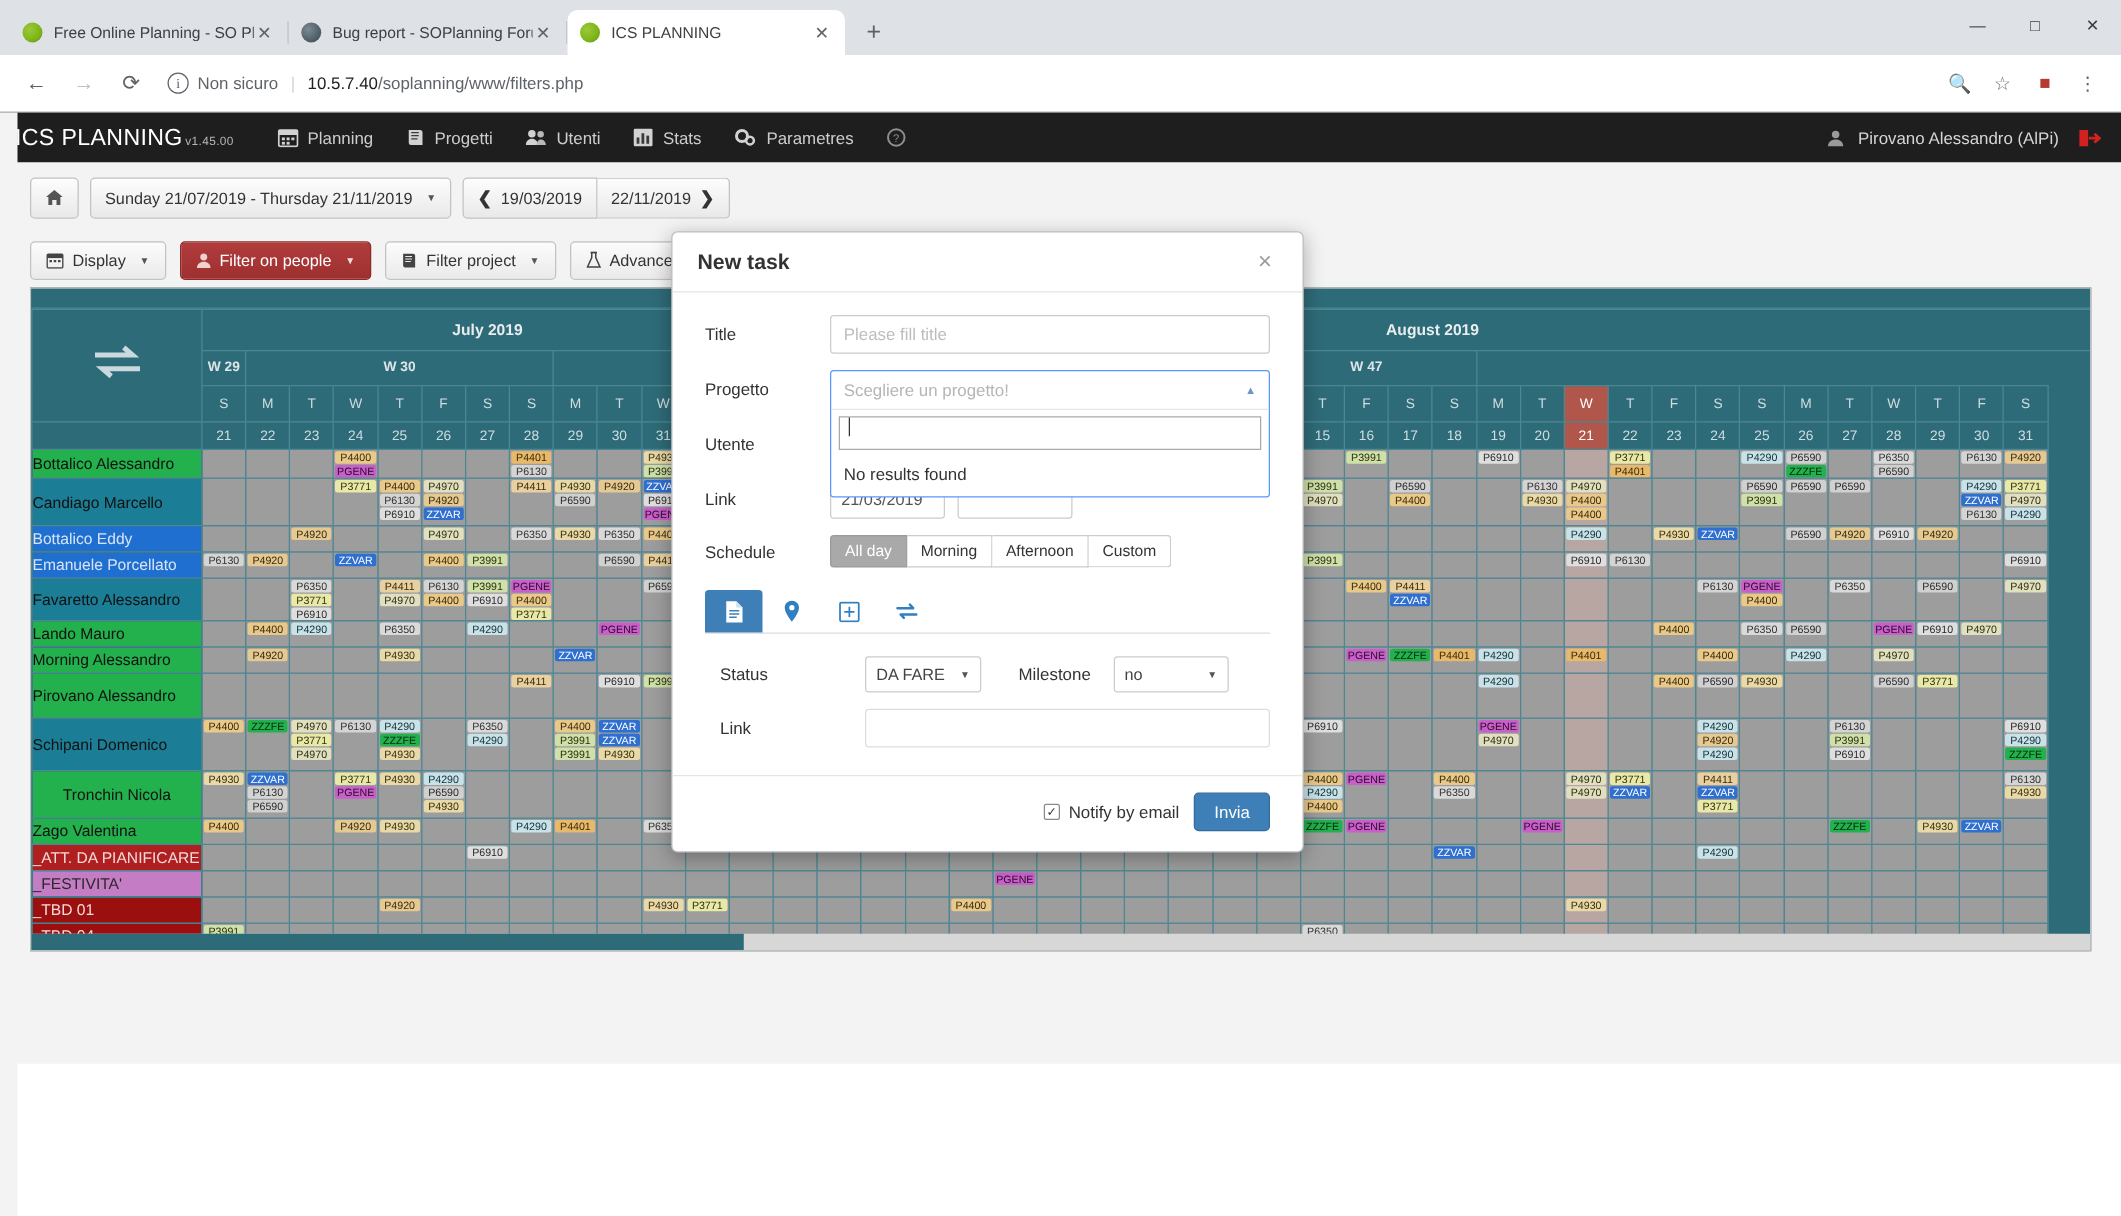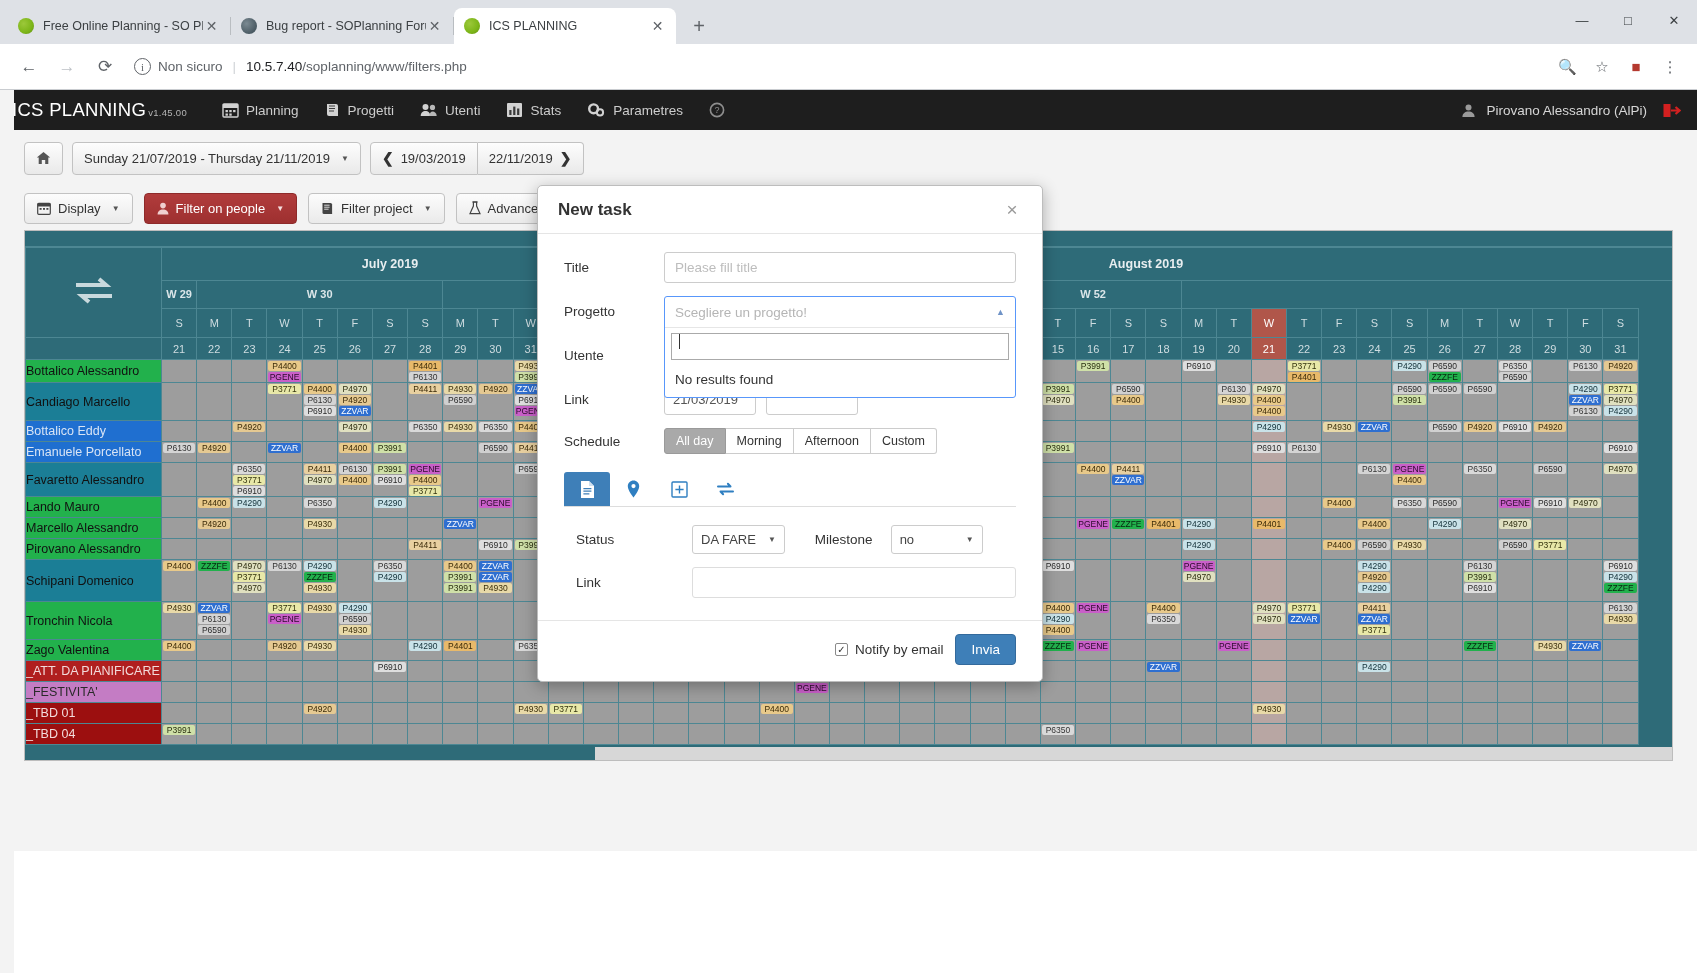--- a/index.html
+++ b/index.html
@@ -442,21 +442,21 @@
                 </svg></td>
               <td class="month-cell" colspan="13">July 2019</td>
               <td class="month-cell" colspan="30">August 2019</td>
             </tr>
             <tr>
               <td class="week-cell" colspan="1">W 29</td>
               <td class="week-cell" colspan="7">W 30</td>
               <td class="week-cell" colspan="5"></td>
               <td class="week-cell" colspan="4">33</td>
               <td class="week-cell" colspan="7">W 34</td>
-              <td class="week-cell" colspan="5">W 52</td>
+              <td class="week-cell" colspan="5">W 47</td>
             </tr>
             <tr>
               <td class="dow-cell">S</td>
               <td class="dow-cell">M</td>
               <td class="dow-cell">T</td>
               <td class="dow-cell">W</td>
               <td class="dow-cell">T</td>
               <td class="dow-cell">F</td>
               <td class="dow-cell">S</td>
               <td class="dow-cell">S</td>
@@ -1094,21 +1094,21 @@
               </td>
               <td class="daycell" style="height: 21px;">
                 <span class="chip" style="background: rgb(222, 222, 222); color: rgb(42, 42, 42);">P6910</span>
               </td>
               <td class="daycell" style="height: 21px;">
                 <span class="chip" style="background: rgb(224, 224, 192); color: rgb(45, 45, 16);">P4970</span>
               </td>
               <td class="daycell" style="height: 21px;"></td>
             </tr>
             <tr>
-              <td class="name-cell namecol" style="background: rgb(34, 177, 76); color: rgb(17, 17, 17); height: 21px;">Marcello Alessandro</td>
+              <td class="name-cell namecol" style="background: rgb(34, 177, 76); color: rgb(17, 17, 17); height: 21px;">Morning Alessandro</td>
               <td class="daycell" style="height: 21px;"></td>
               <td class="daycell" style="height: 21px;">
                 <span class="chip" style="background: rgb(229, 201, 146); color: rgb(58, 42, 8);">P4920</span>
               </td>
               <td class="daycell" style="height: 21px;"></td>
               <td class="daycell" style="height: 21px;"></td>
               <td class="daycell" style="height: 21px;">
                 <span class="chip" style="background: rgb(232, 217, 168); color: rgb(58, 47, 12);">P4930</span>
               </td>
               <td class="daycell" style="height: 21px;"></td>
@@ -1177,21 +1177,21 @@
               </td>
               <td class="daycell" style="height: 21px;"></td>
               <td class="daycell" style="height: 21px;">
                 <span class="chip" style="background: rgb(224, 224, 192); color: rgb(45, 45, 16);">P4970</span>
               </td>
               <td class="daycell" style="height: 21px;"></td>
               <td class="daycell" style="height: 21px;"></td>
               <td class="daycell" style="height: 21px;"></td>
             </tr>
             <tr>
-              <td class="name-cell namecol" style="background: rgb(34, 177, 76); color: rgb(17, 17, 17); height: 21px;">Pirovano Alessandro</td>
+              <td class="name-cell namecol" style="background: rgb(34, 177, 76); color: rgb(17, 17, 17); height: 36px;">Pirovano Alessandro</td>
               <td class="daycell" style="height: 21px;"></td>
               <td class="daycell" style="height: 21px;"></td>
               <td class="daycell" style="height: 21px;"></td>
               <td class="daycell" style="height: 21px;"></td>
               <td class="daycell" style="height: 21px;"></td>
               <td class="daycell" style="height: 21px;"></td>
               <td class="daycell" style="height: 21px;"></td>
               <td class="daycell" style="height: 21px;">
                 <span class="chip" style="background: rgb(232, 208, 160); color: rgb(58, 42, 8);">P4411</span>
               </td>
@@ -1366,21 +1366,21 @@
               <td class="daycell" style="height: 42px;"></td>
               <td class="daycell" style="height: 42px;"></td>
               <td class="daycell" style="height: 42px;"></td>
               <td class="daycell" style="height: 42px;">
                 <span class="chip" style="background: rgb(222, 222, 222); color: rgb(42, 42, 42);">P6910</span>
                 <span class="chip" style="background: rgb(201, 226, 232); color: rgb(18, 48, 56);">P4290</span>
                 <span class="chip" style="background: rgb(34, 177, 76); color: rgb(6, 38, 15);">ZZZFE</span>
               </td>
             </tr>
             <tr>
-              <td class="name-cell namecol" style="background: rgb(34, 177, 76); color: rgb(17, 17, 17); height: 38px;">Tronchin Nicola</td>
+              <td class="name-cell namecol" style="background: rgb(34, 177, 76); color: rgb(17, 17, 17); height: 38px; text-align: center;">Tronchin Nicola</td>
               <td class="daycell" style="height: 38px;">
                 <span class="chip" style="background: rgb(232, 217, 168); color: rgb(58, 47, 12);">P4930</span>
               </td>
               <td class="daycell" style="height: 38px;">
                 <span class="chip" style="background: rgb(47, 111, 208); color: rgb(255, 255, 255);">ZZVAR</span>
                 <span class="chip" style="background: rgb(212, 212, 212); color: rgb(51, 51, 51);">P6130</span>
                 <span class="chip" style="background: rgb(208, 208, 208); color: rgb(42, 42, 42);">P6590</span>
               </td>
               <td class="daycell" style="height: 38px;"></td>
               <td class="daycell" style="height: 38px;">

